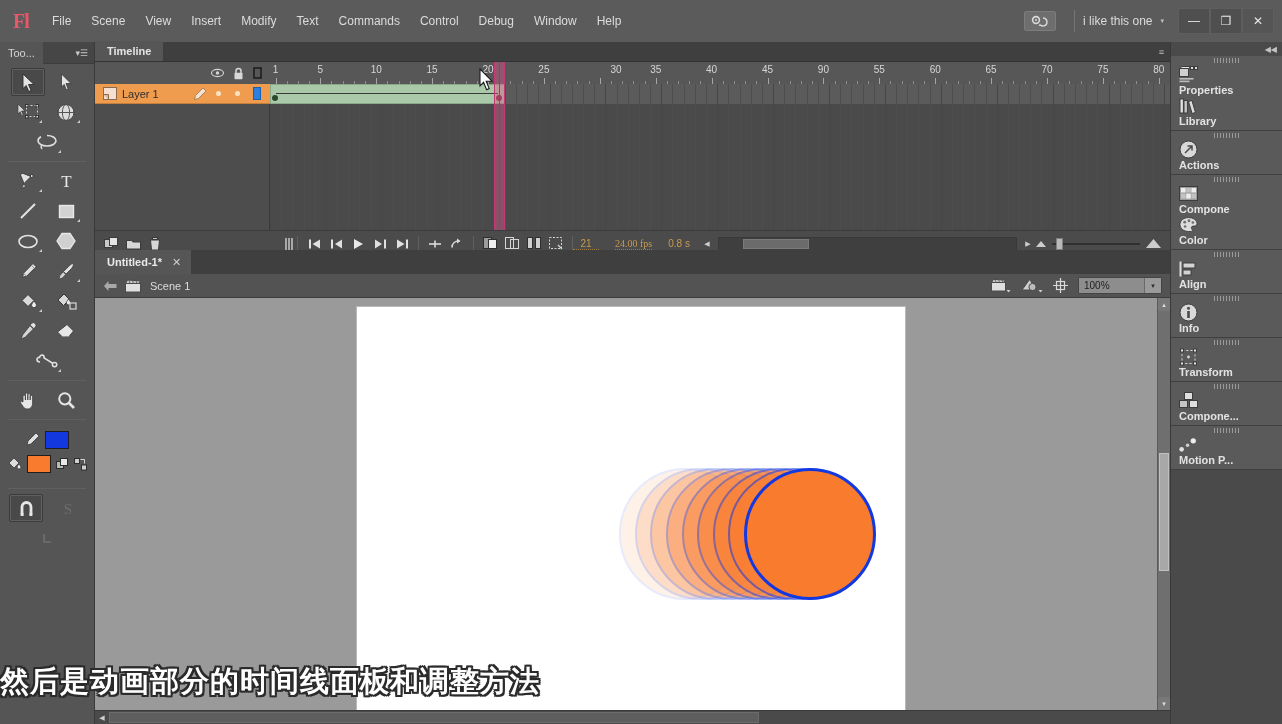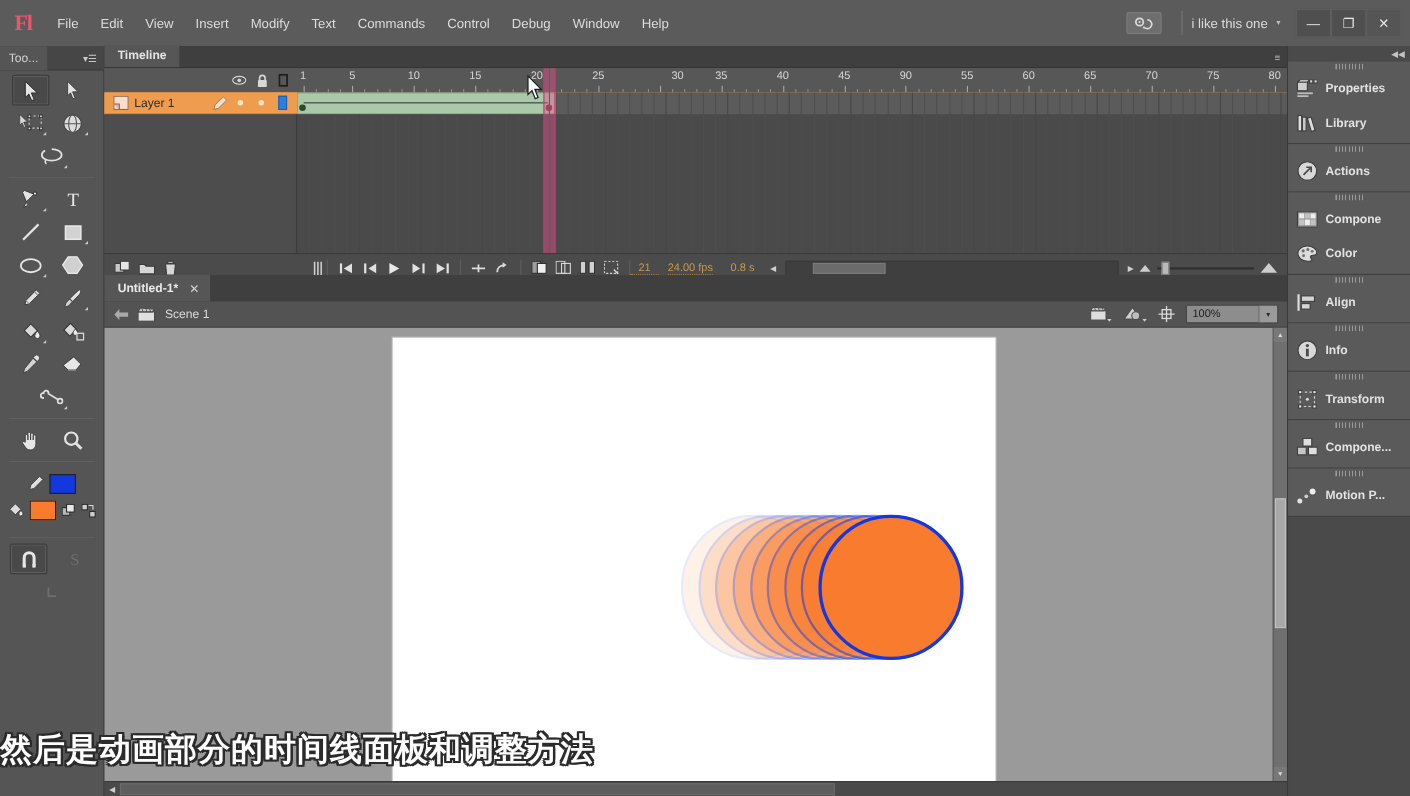--- a/index.html
+++ b/index.html
@@ -258,37 +258,37 @@
   }
   .dock-head { height:14px; display:flex; align-items:center; justify-content:flex-end; padding-right:5px; background:#4a4a4a;}
   .dock-collapse { font-size:8px; color:#c4c4c4; }
   .dock-group { background:#5a5a5a; border-bottom:1px solid #3f3f3f; padding-bottom:3px; }
   .grip { height:9px; display:flex; align-items:center; justify-content:center; }
   .grip i {
     display:block; width:26px; height:5px;
     background:repeating-linear-gradient(to right,#9a9a9a 0 1px,transparent 1px 3px);
   }
   .dock-item {
-    height:31px; display:flex; align-items:center; gap:7px; padding-left:8px;
+    height:31px; display:flex; align-items:flex-start; padding-left:8px;flex-direction:column;
   }
   .dock-label { font-size:11px; color:#e2e2e2; font-weight:bold; }
   .dock-ico { width:19px; height:19px; display:flex; align-items:center; justify-content:center; }
 
   .cursor-arrow { position:absolute; z-index:50; }
 </style>
 </head>
 <body>
 
 <div class="app">
 
   <div class="menubar">
     <div class="fl-logo">Fl</div>
     <div class="menu-items">
       <div class="menu-item">File</div>
-      <div class="menu-item">Edit</div>
+      <div class="menu-item">Scene</div>
       <div class="menu-item">View</div>
       <div class="menu-item">Insert</div>
       <div class="menu-item">Modify</div>
       <div class="menu-item">Text</div>
       <div class="menu-item">Commands</div>
       <div class="menu-item">Control</div>
       <div class="menu-item">Debug</div>
       <div class="menu-item">Window</div>
       <div class="menu-item">Help</div>
     </div>
@@ -970,21 +970,21 @@
             </div>
           <div class="tlb-icon">
               <svg width="15" height="13" viewBox="0 0 15 13">
                 <rect x="0.5" y="0.5" width="12" height="11" fill="none" stroke="#d6d6d6" stroke-dasharray="2 1.5"></rect>
                 <path d="M9 8l4 4" stroke="#d6d6d6" stroke-width="1.3"></path>
               </svg>
             </div>
         </div>
         <div class="tlb-sep"></div>
         <div class="tlb-field">21</div>
-        <div class="tlb-fps" style="margin-left:8px;">24.00 fps</div>
+        <div class="tlb-fps" style="margin-left:16px;font-family:Liberation Serif, serif;">24.00 fps</div>
         <div class="tlb-sec" style="margin-left:16px;">0.8 s</div>
 
         <div class="arrow-btn" style="margin-left:10px;">◀</div>
         <div class="hscroll">
           <div class="hscroll-thumb"></div>
         </div>
         <div class="arrow-btn">▶</div>
         <div class="zoomslider">
           <svg width="12" height="9" viewBox="0 0 12 9">
               <path d="M1 8L6 2l5 6z" fill="#cdcdcd"></path>

